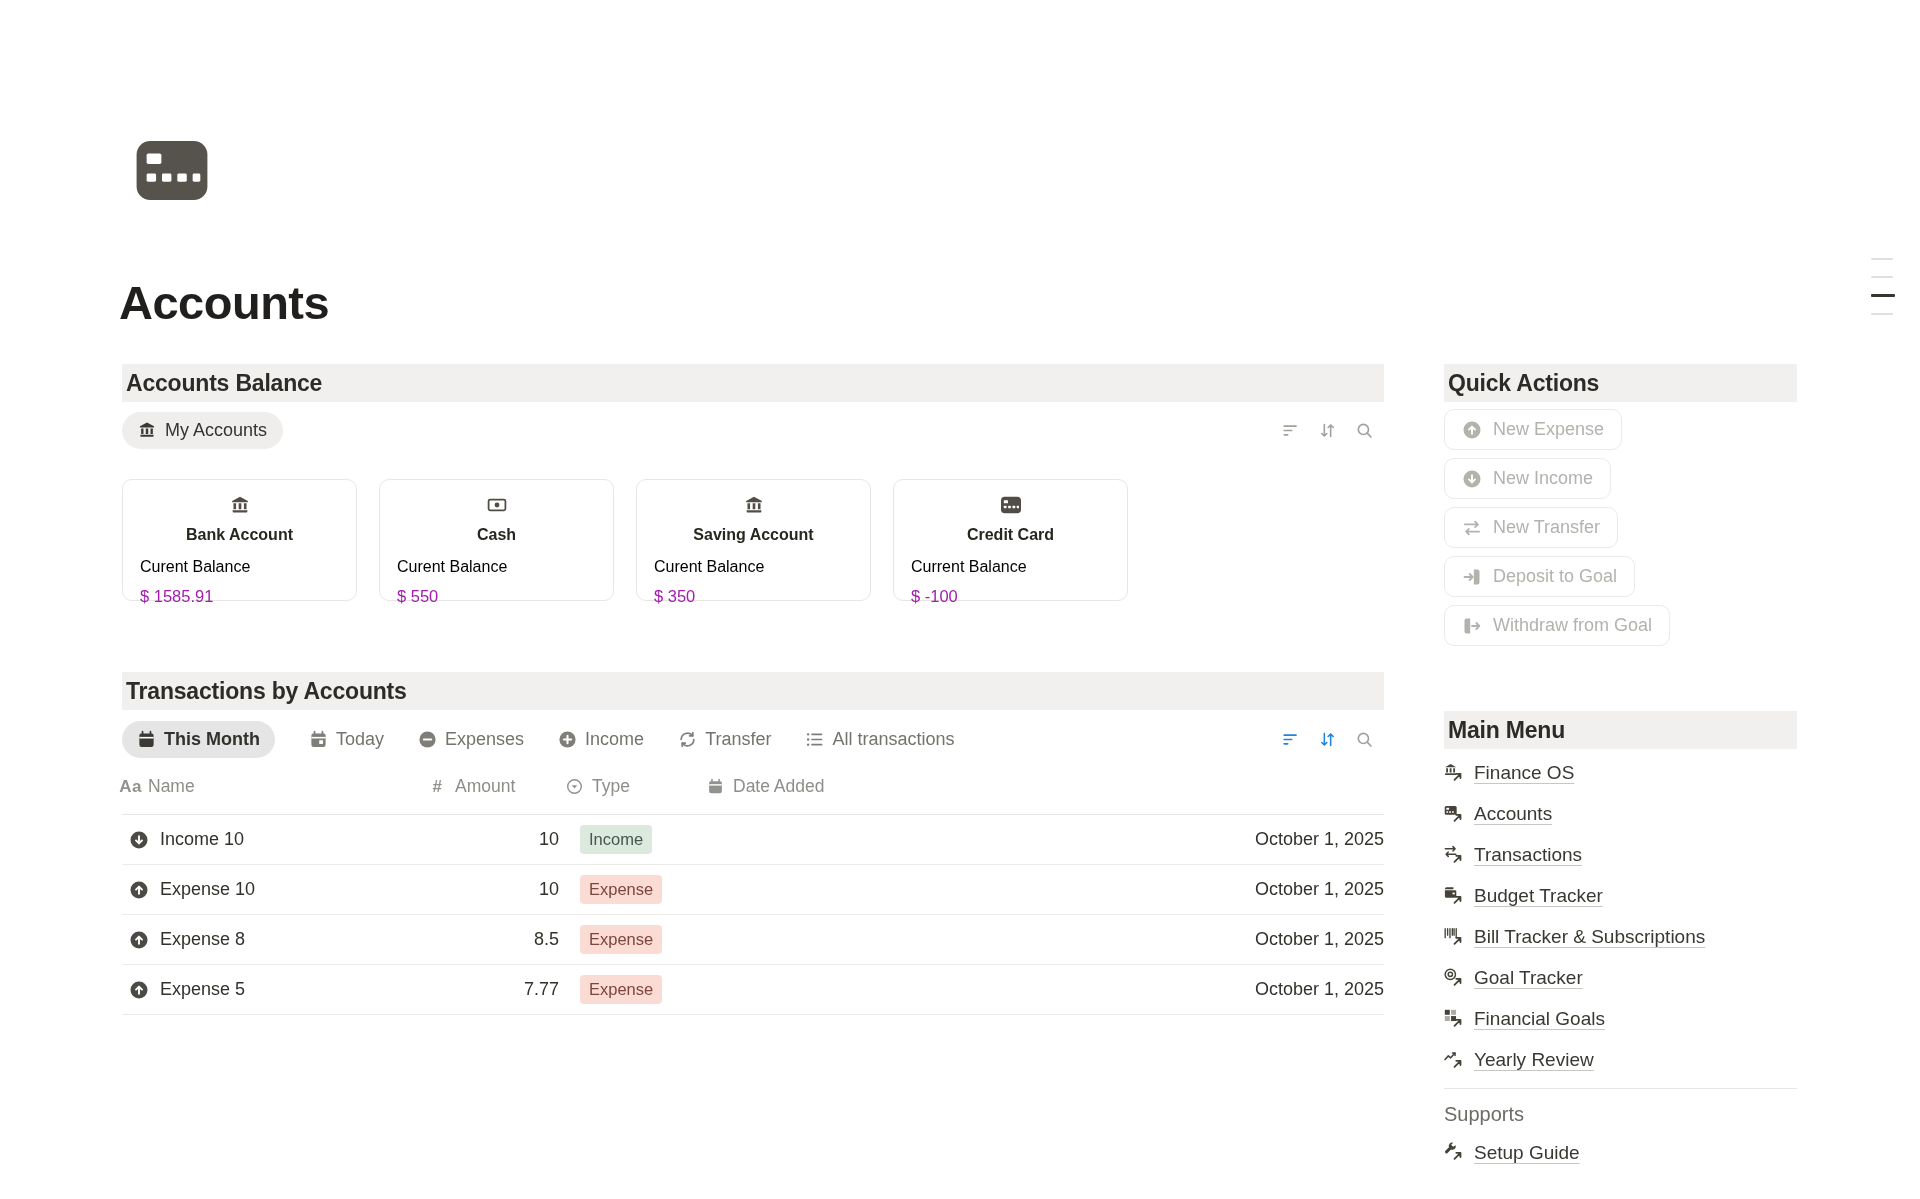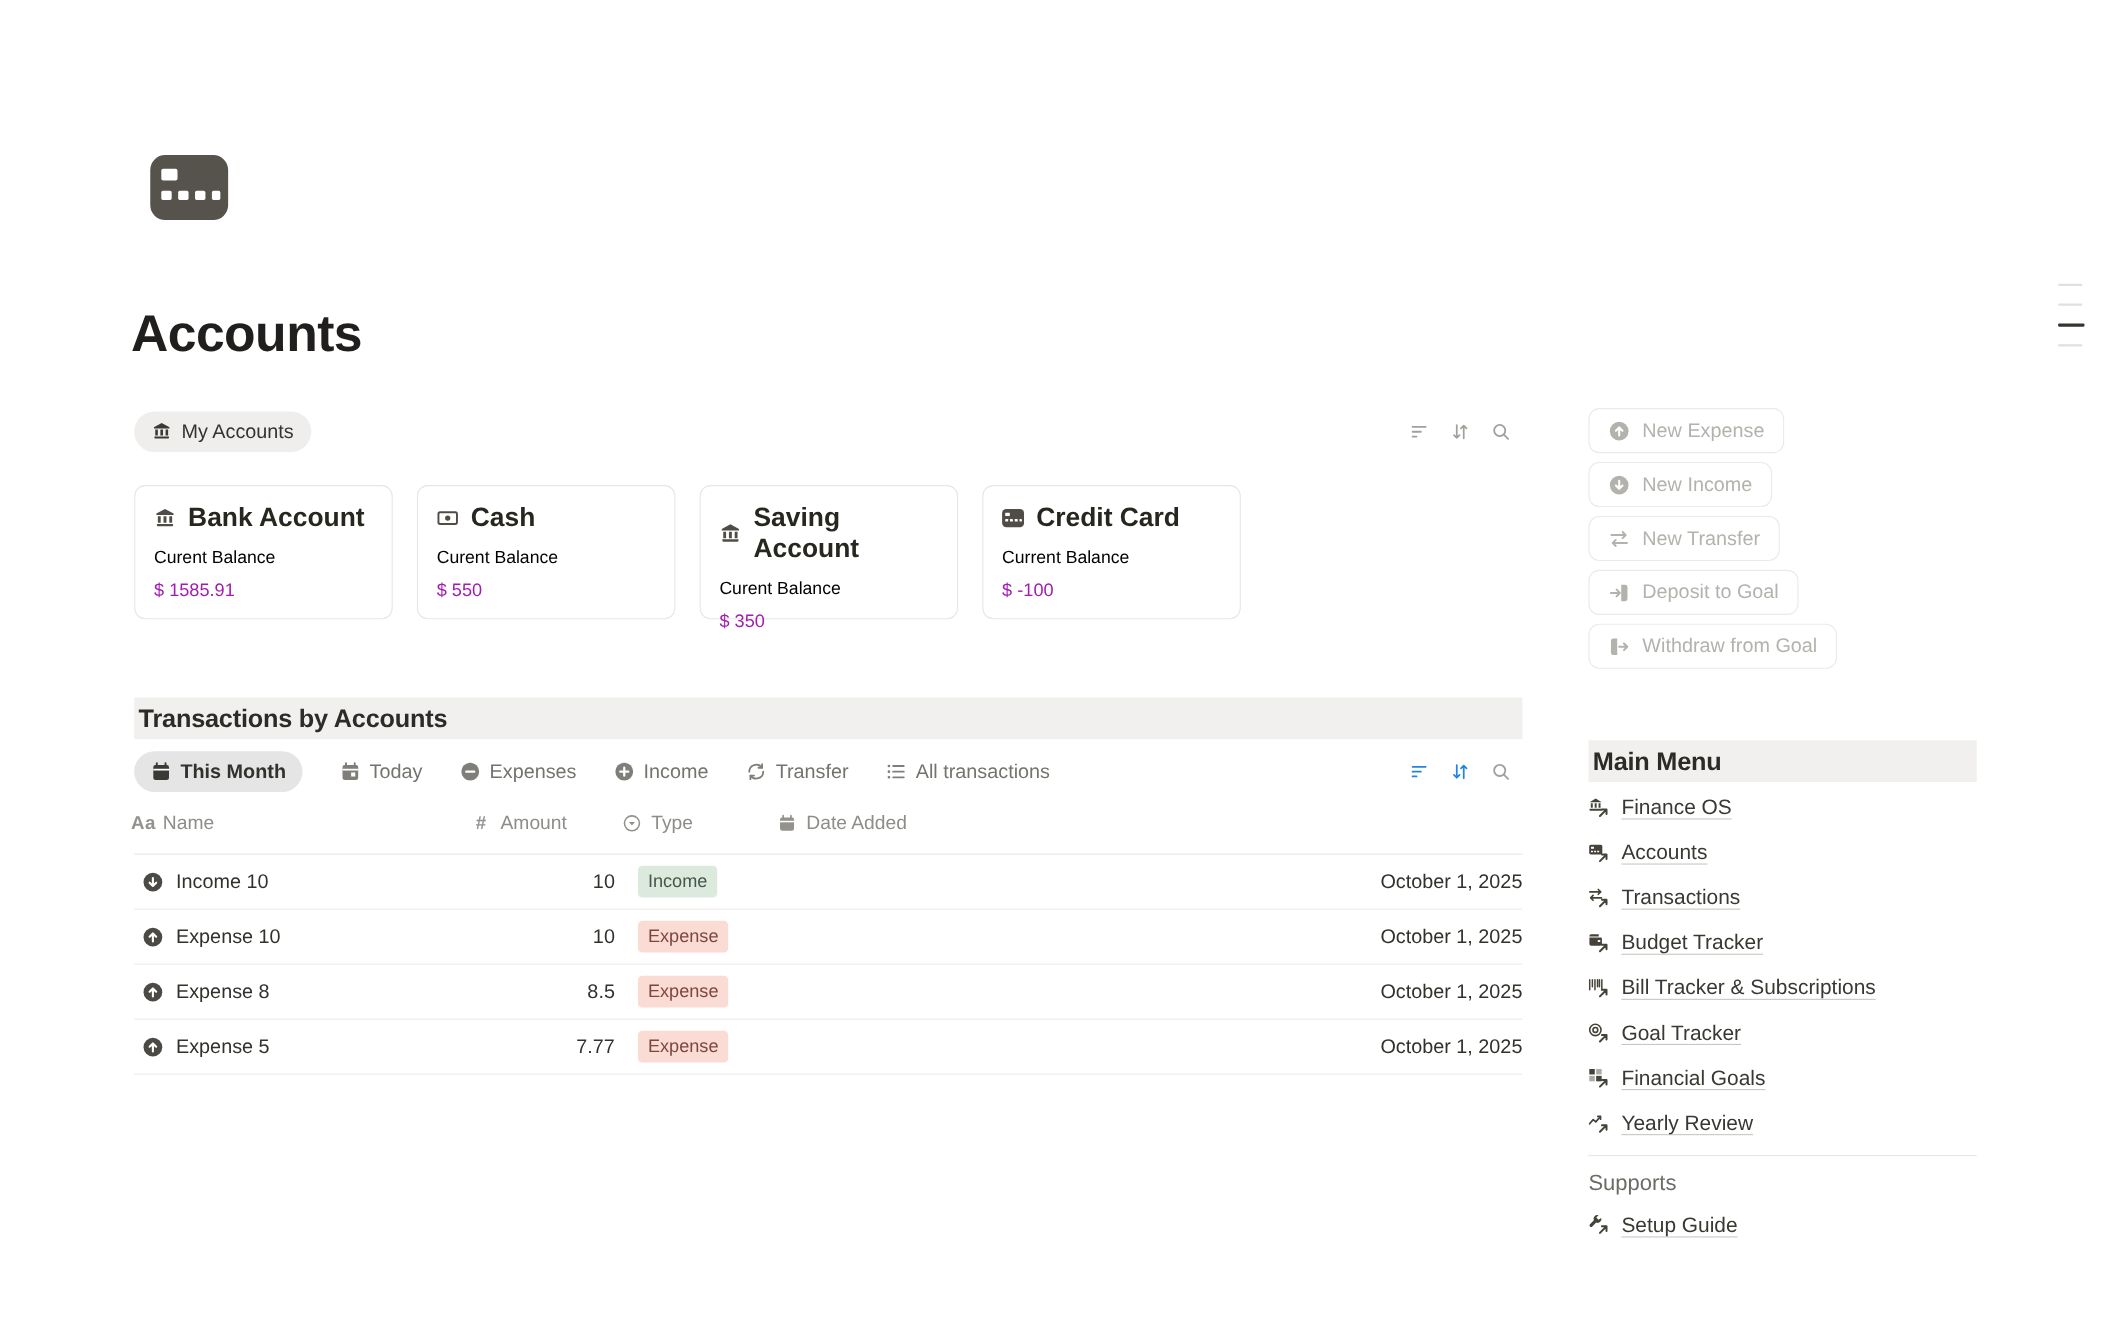--- a/index.html
+++ b/index.html
@@ -39,21 +39,21 @@
     border-radius:19px;background:#efeeec;font-size:18px;font-weight:500;color:#34332f;cursor:pointer;}
   .view-pill .icon{color:#3b3934;}
   .tool-icons{display:flex;align-items:center;gap:18px;margin-right:10px;color:#a2a09b;}
   .tool-icons .icon{cursor:pointer;}
   .tool-icons .blue{color:#2383e2;}
 
   
   .cards-row{margin-top:30px;display:flex;gap:22px;}
   .card{width:235px;height:122px;box-sizing:border-box;border:1px solid #e8e6e3;border-radius:10px;
     background:#fff;padding:15px 17px;cursor:pointer;}
-  .card-head{display:flex;align-items:center;gap:11px;font-size:24px;font-weight:600;color:#28271f;}
+  .card-head{display:flex;align-items:center;gap:11px;font-size:16px;font-weight:600;color:#28271f;flex-direction:column;}
   .card-head .icon{color:#504d47;}
   .card-label{margin-top:14px;font-size:16px;color:#000000;}
   .card-value{margin-top:11px;font-size:16.5px;color:#a21caf;}
 
   
   .trx-bar{margin-top:71px;}
   .tabs-row{margin-top:11px;height:37px;display:flex;align-items:center;justify-content:space-between;}
   .tabs-group{display:flex;align-items:center;gap:34px;}
   .tab{display:inline-flex;align-items:center;gap:8px;font-size:18px;color:#75736d;cursor:pointer;
     height:37px;padding:0;border-radius:19px;white-space:nowrap;}
@@ -112,20 +112,23 @@
 
 <div class="toc">
   <div class="toc-line"></div>
   <div class="toc-line"></div>
   <div class="toc-line dark"></div>
   <div class="toc-line"></div>
 </div>
 
 <div class="main">
 
+  <div class="section-bar">
+    <span>Accounts Balance</span>
+  </div>
 
   <div class="toolbar-row">
     <div class="view-pill">
       <span class="icon i18">
           <svg viewBox="0 0 24 24" fill="currentColor">
             <path d="M12 2 2.6 7.1v1.5h18.8V7.1L12 2z"></path>
             <path d="M4.2 10h3.1v7.2H4.2zM10.4 10h3.2v7.2h-3.2zM16.7 10h3.1v7.2h-3.1z"></path>
             <path d="M3.2 18.4h17.6V20a.9.9 0 0 1-.9.9H4.1a.9.9 0 0 1-.9-.9z"></path>
           </svg>
         </span>
@@ -410,20 +413,23 @@
       <span class="badge badge-red">Expense</span>
     </div>
     <div class="cell-date">October 1, 2025</div>
   </div>
 </div>
   </div>
 </div>
 
 <div class="sidebar">
 
+  <div class="section-bar">
+    <span>Quick Actions</span>
+  </div>
   <div class="qa-list" id="qa-list">
   <button class="qa-btn">
     <span class="icon i20">
           <svg viewBox="0 0 24 24">
             <circle cx="12" cy="12" r="10.2" fill="currentColor"></circle>
             <path d="M12 16.6V7.9M12 7.9l-3.6 3.6M12 7.9l3.6 3.6" stroke="#fff" stroke-width="2.3" stroke-linecap="round" stroke-linejoin="round" fill="none"></path>
           </svg>
         </span>
     <span>New Expense</span>
   </button>

